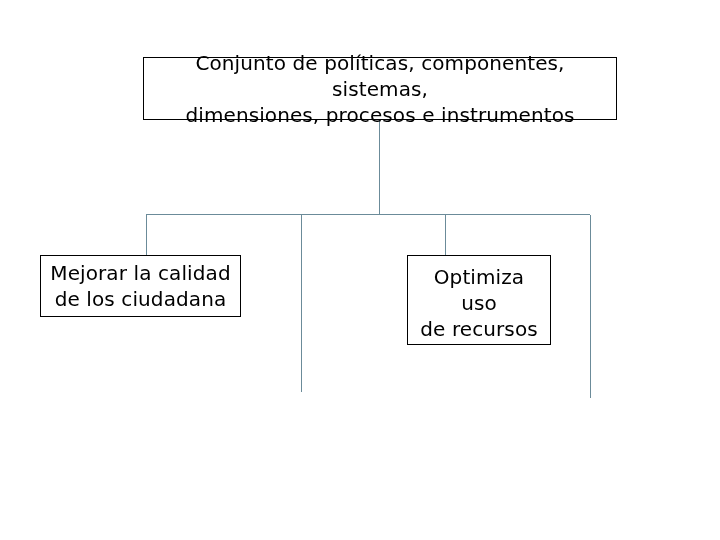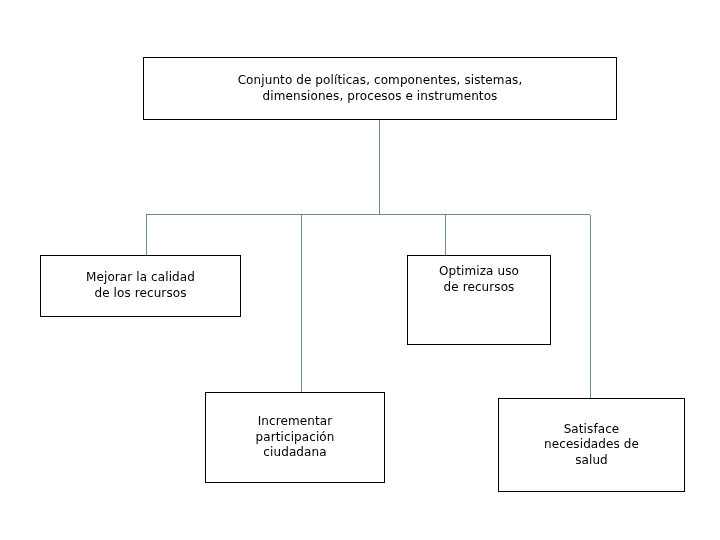--- a/index.html
+++ b/index.html
@@ -35,21 +35,21 @@
 
   
   .node {
     position: absolute;
     box-sizing: border-box;
     border: 1.3px solid #000000;
     background: #ffffff;
     display: flex;
     justify-content: center;
     color: #000000;
-    font-size: 12px;
+    font-size: 20px;
     line-height: 1.30;
     text-align: center;
     letter-spacing: 0.1px;
   }
   .node .node-text {
     padding: 0 6px;
     white-space: pre-line;
   }
   
   .node.v-center {
@@ -89,33 +89,23 @@
     <line x1="590.5" y1="214.5" x2="590.5" y2="398"></line>
   </svg>
 
   <div class="node v-center" id="node-root">
     <span class="node-text">Conjunto de políticas, componentes, sistemas,
 dimensiones, procesos e instrumentos</span>
   </div>
 
   <div class="node v-center" id="node-calidad">
     <span class="node-text">Mejorar la calidad
-de los recursos</span>
+de los ciudadana</span>
   </div>
 
   <div class="node v-top" id="node-optimiza">
     <span class="node-text">Optimiza uso
 de recursos</span>
   </div>
 
-  <div class="node v-center" id="node-participacion">
-    <span class="node-text">Incrementar
-participación
-ciudadana</span>
-  </div>
 
-  <div class="node v-center" id="node-salud">
-    <span class="node-text">Satisface
-necesidades de
-salud</span>
-  </div>
 
 </div>
 
 </body></html>

